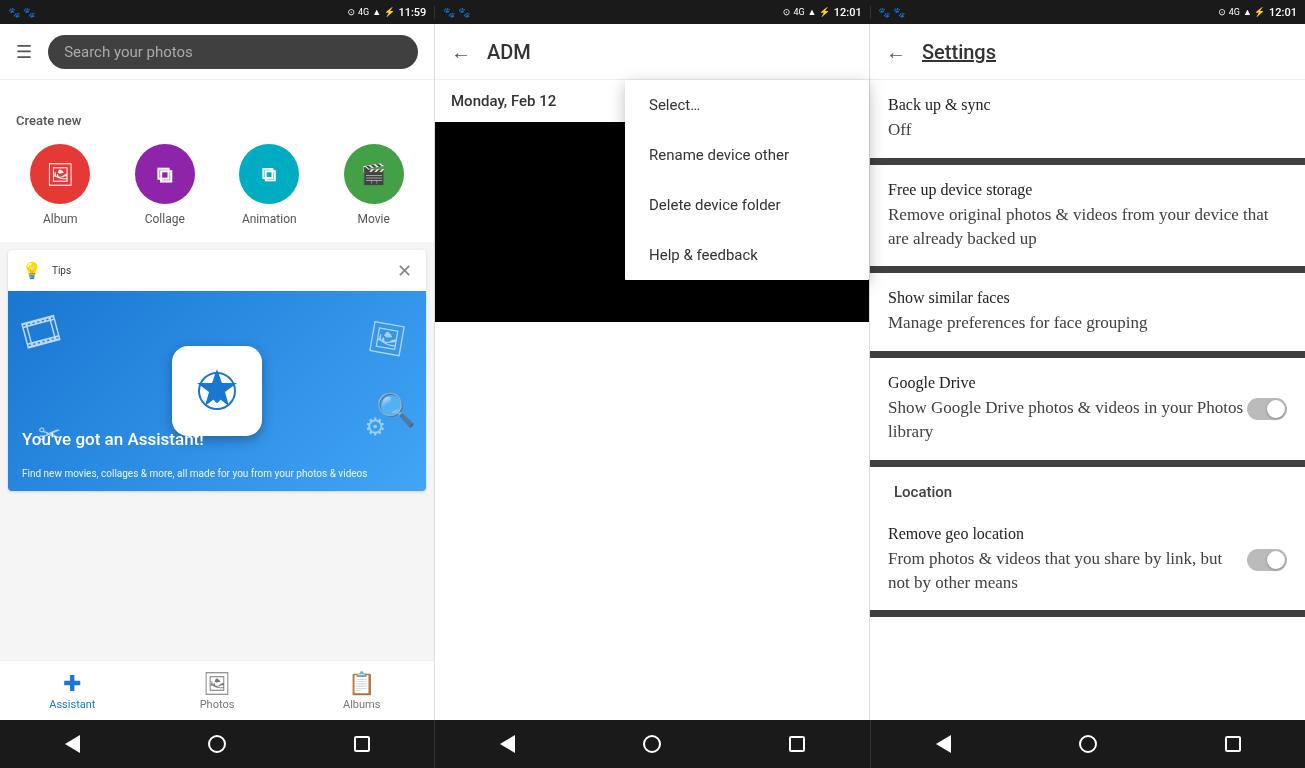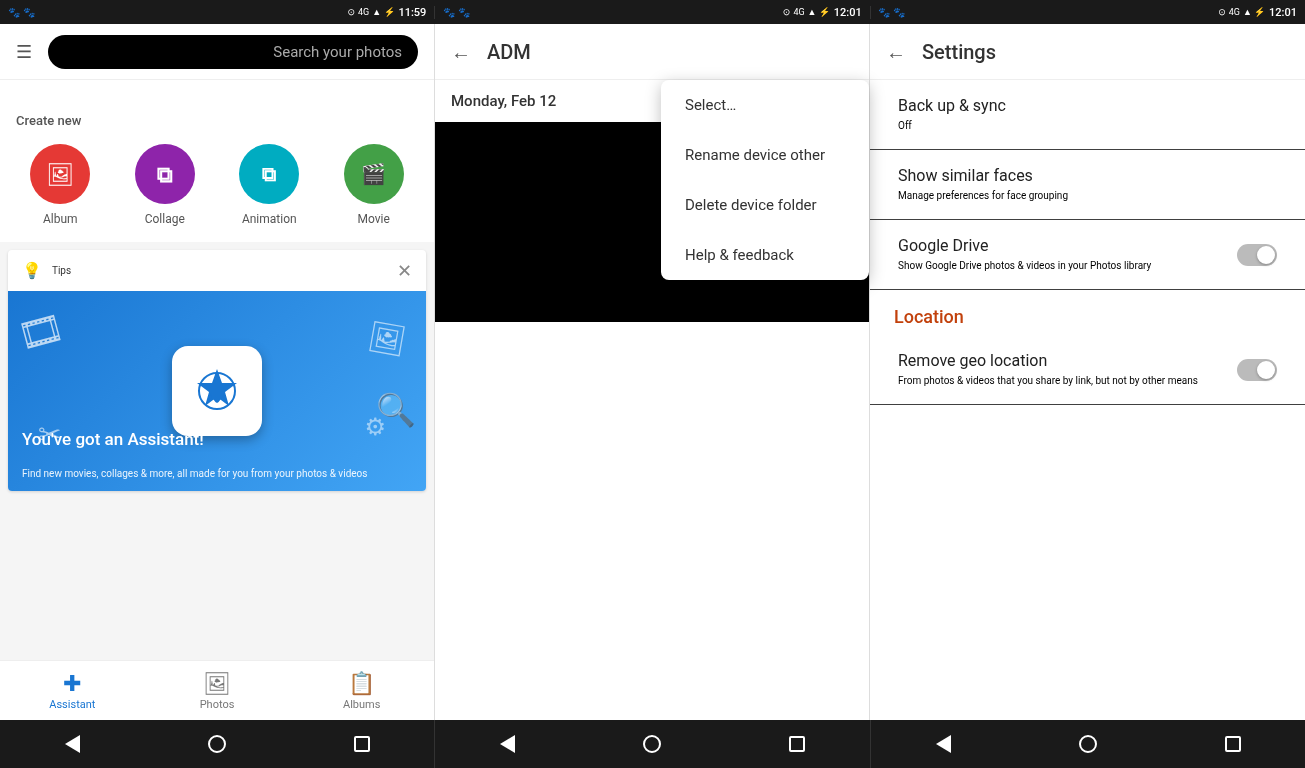--- a/index.html
+++ b/index.html
@@ -61,27 +61,26 @@
 
     .hamburger-icon {
       font-size: 18px;
       color: #555;
       cursor: pointer;
       margin-right: 16px;
     }
 
     .search-bar {
       flex: 1;
-      background: #000000;
+      background: #404040;
       border-radius: 24px;
       padding: 8px 16px;
       color: #888;
       font-size: 15px;
       border: none;
-      text-align: right;
     }
 
     .panel1-body {
       flex: 1;
       overflow-y: auto;
       background: #f5f5f5;
     }
 
     .create-new-section {
       background: #fff;
@@ -313,25 +312,25 @@
       justify-content: center;
       font-size: 14px;
       color: #333;
     }
 
     
     .context-menu {
       position: absolute;
       top: 56px;
       right: 0;
-      width: 208px;
+      width: 244px;
       background: #fff;
       box-shadow: 0 4px 16px rgba(0,0,0,0.25);
       z-index: 100;
-      border-radius: 8px;
+      border-radius: 1px;
     }
 
     .context-menu-item {
       padding: 16px 24px;
       font-size: 15px;
       color: #333;
       cursor: pointer;
       border-bottom: none;
     }
 
@@ -349,56 +348,58 @@
       padding: 0 16px;
       height: 56px;
       border-bottom: 1px solid #eee;
       gap: 16px;
     }
 
     .panel3-title {
       font-size: 20px;
       font-weight: 500;
       color: #333;
+      text-decoration: underline;
     }
 
     .panel3-body {
       flex: 1;
       overflow-y: auto;
     }
 
     .settings-item {
-      padding: 16px 28px;
-      border-bottom: 1px solid #404040;
+      padding: 16px 18px;
+      border-bottom: 7px solid #404040;
       cursor: pointer;
+      font-family: Liberation Serif, serif;
     }
 
     .settings-item-row {
       display: flex;
       align-items: center;
       justify-content: space-between;
     }
 
     .settings-item-title {
       font-size: 16px;
       color: #212121;
       font-weight: 400;
       margin-bottom: 4px;
     }
 
     .settings-item-subtitle {
-      font-size: 10px;
-      color: #000000;
+      font-size: 17px;
+      color: #404040;
       line-height: 1.4;
     }
 
     .settings-section-label {
       padding: 16px 24px 8px;
-      font-size: 18px;
-      color: #c2410c;
+      font-size: 15px;
+      color: #404040;
       font-weight: 500;
     }
 
     .toggle-switch {
       width: 40px;
       height: 22px;
       background: #bbb;
       border-radius: 11px;
       position: relative;
       flex-shrink: 0;
@@ -638,20 +639,24 @@
     </div>
 
     <div class="panel3-body">
 
       <div class="settings-item">
         <div class="settings-item-title">Back up &amp; sync</div>
         <div class="settings-item-subtitle">Off</div>
       </div>
 
 
+      <div class="settings-item">
+        <div class="settings-item-title">Free up device storage</div>
+        <div class="settings-item-subtitle">Remove original photos &amp; videos from your device that are already backed up</div>
+      </div>
 
       <div class="settings-item">
         <div class="settings-item-title">Show similar faces</div>
         <div class="settings-item-subtitle">Manage preferences for face grouping</div>
       </div>
 
       <div class="settings-item">
         <div class="settings-item-row">
           <div>
             <div class="settings-item-title">Google Drive</div>

